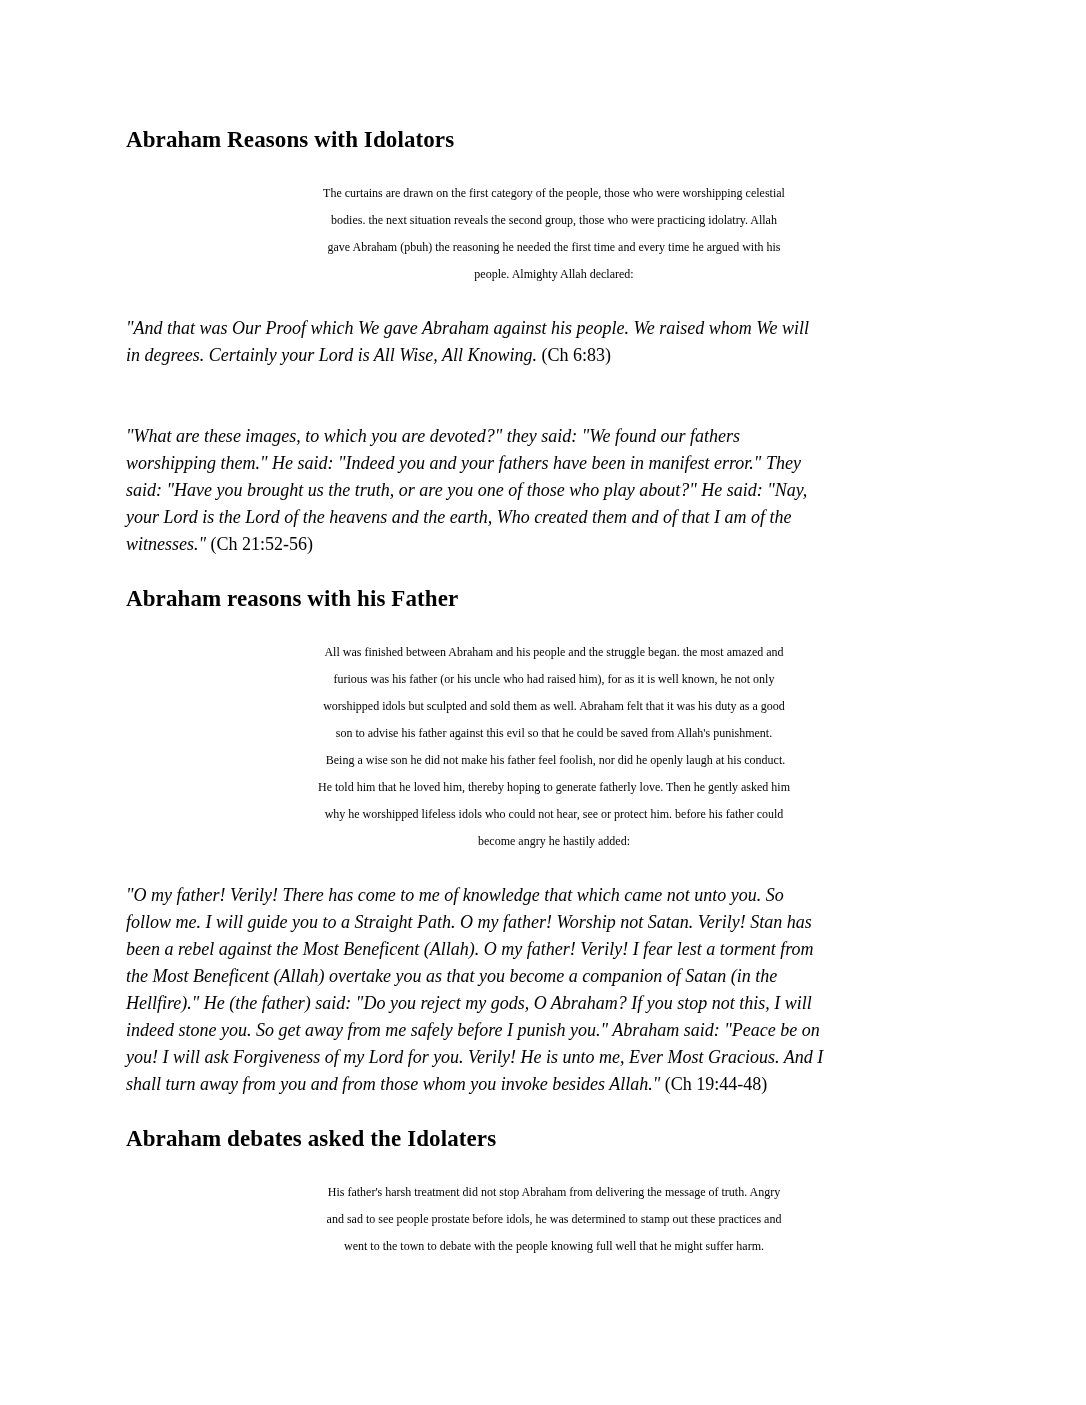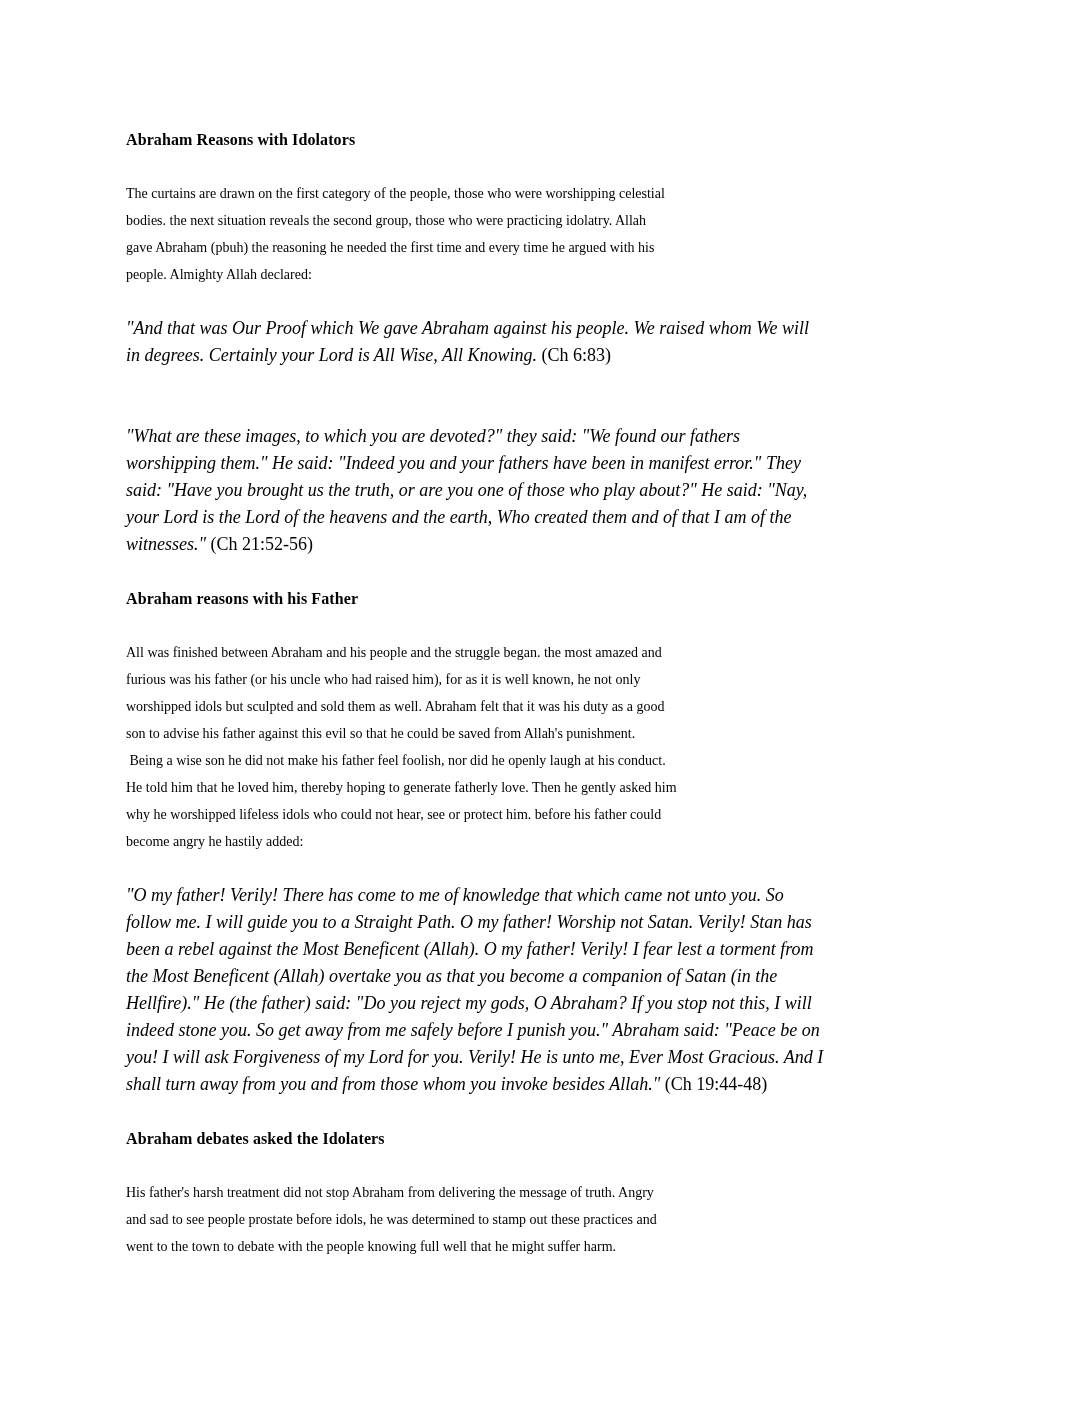--- a/index.html
+++ b/index.html
@@ -19,34 +19,34 @@
     color: #000000;
     -webkit-font-smoothing: none;
   }
   .content {
     position: absolute;
     left: 126px;
     top: 126px;
     width: 856px;
   }
   .heading {
-    font-size: 16px;
+    font-size: 23px;
     font-weight: bold;
     line-height: 27px;
     margin: 0;
     white-space: pre-wrap;
     letter-spacing: 0.1px;
   }
   .para {
-    font-size: 14px;
+    font-size: 12px;
     font-weight: normal;
     line-height: 27px;
     margin: 0;
     white-space: pre-wrap;
-    text-align: left;
+    text-align: center;
   }
   .quote {
     font-size: 18px;
     font-style: italic;
     line-height: 27px;
     margin: 0;
     white-space: pre-wrap;
     text-align: left;
   }
   .ref {

